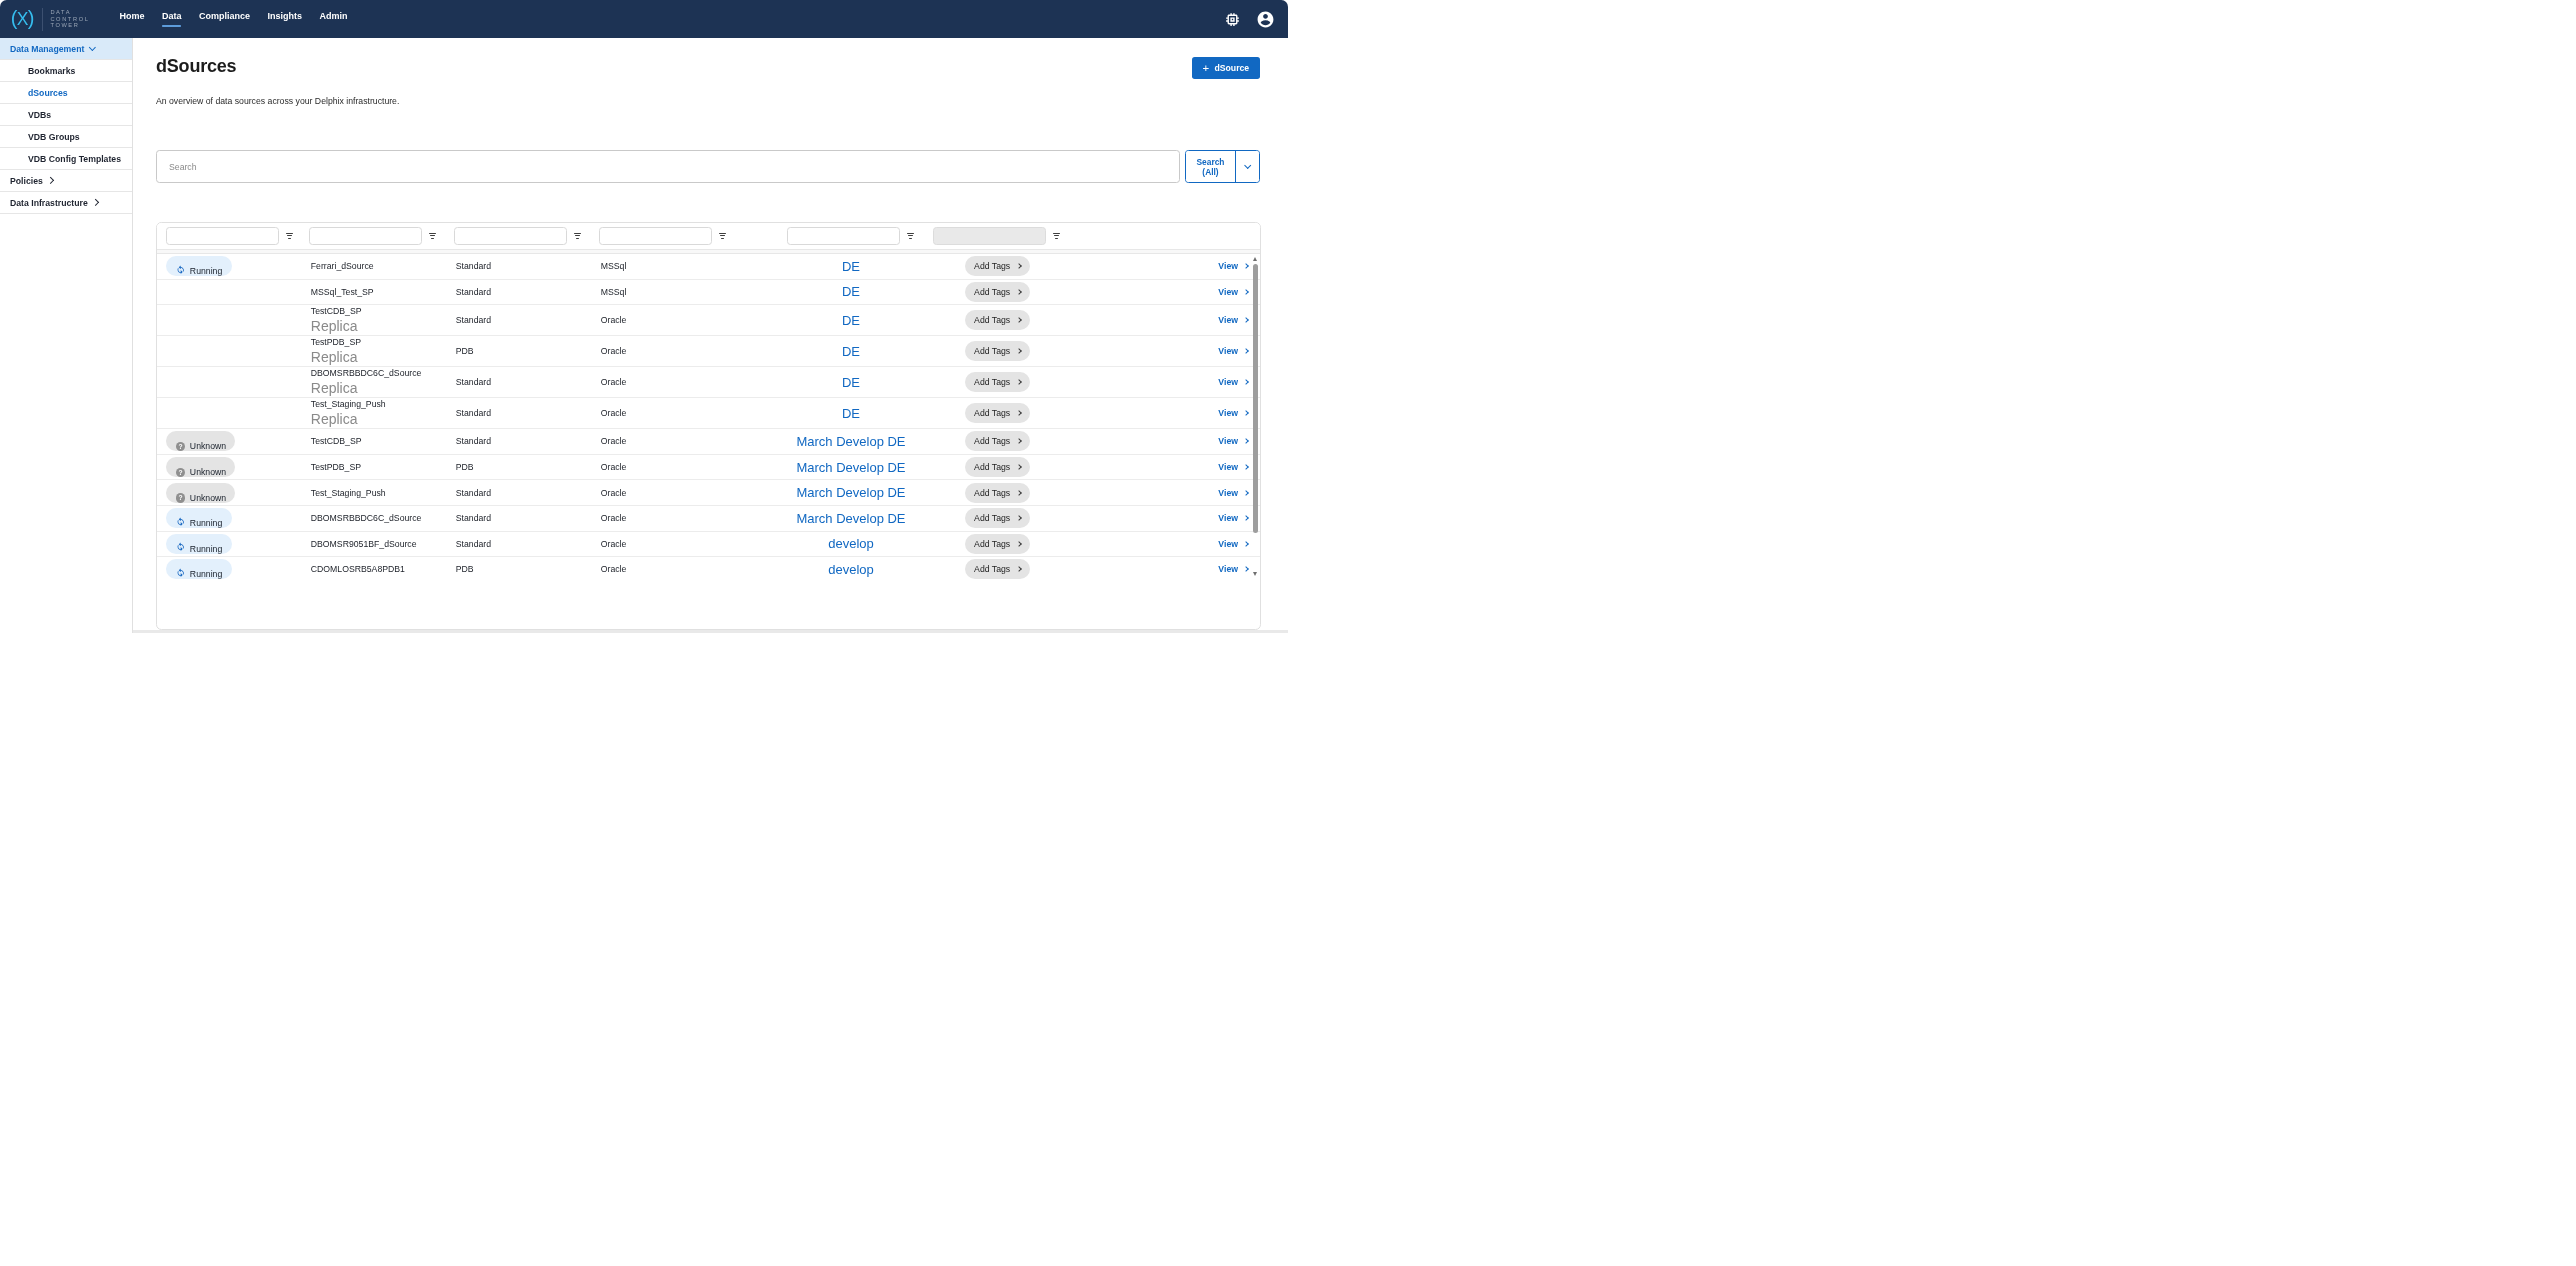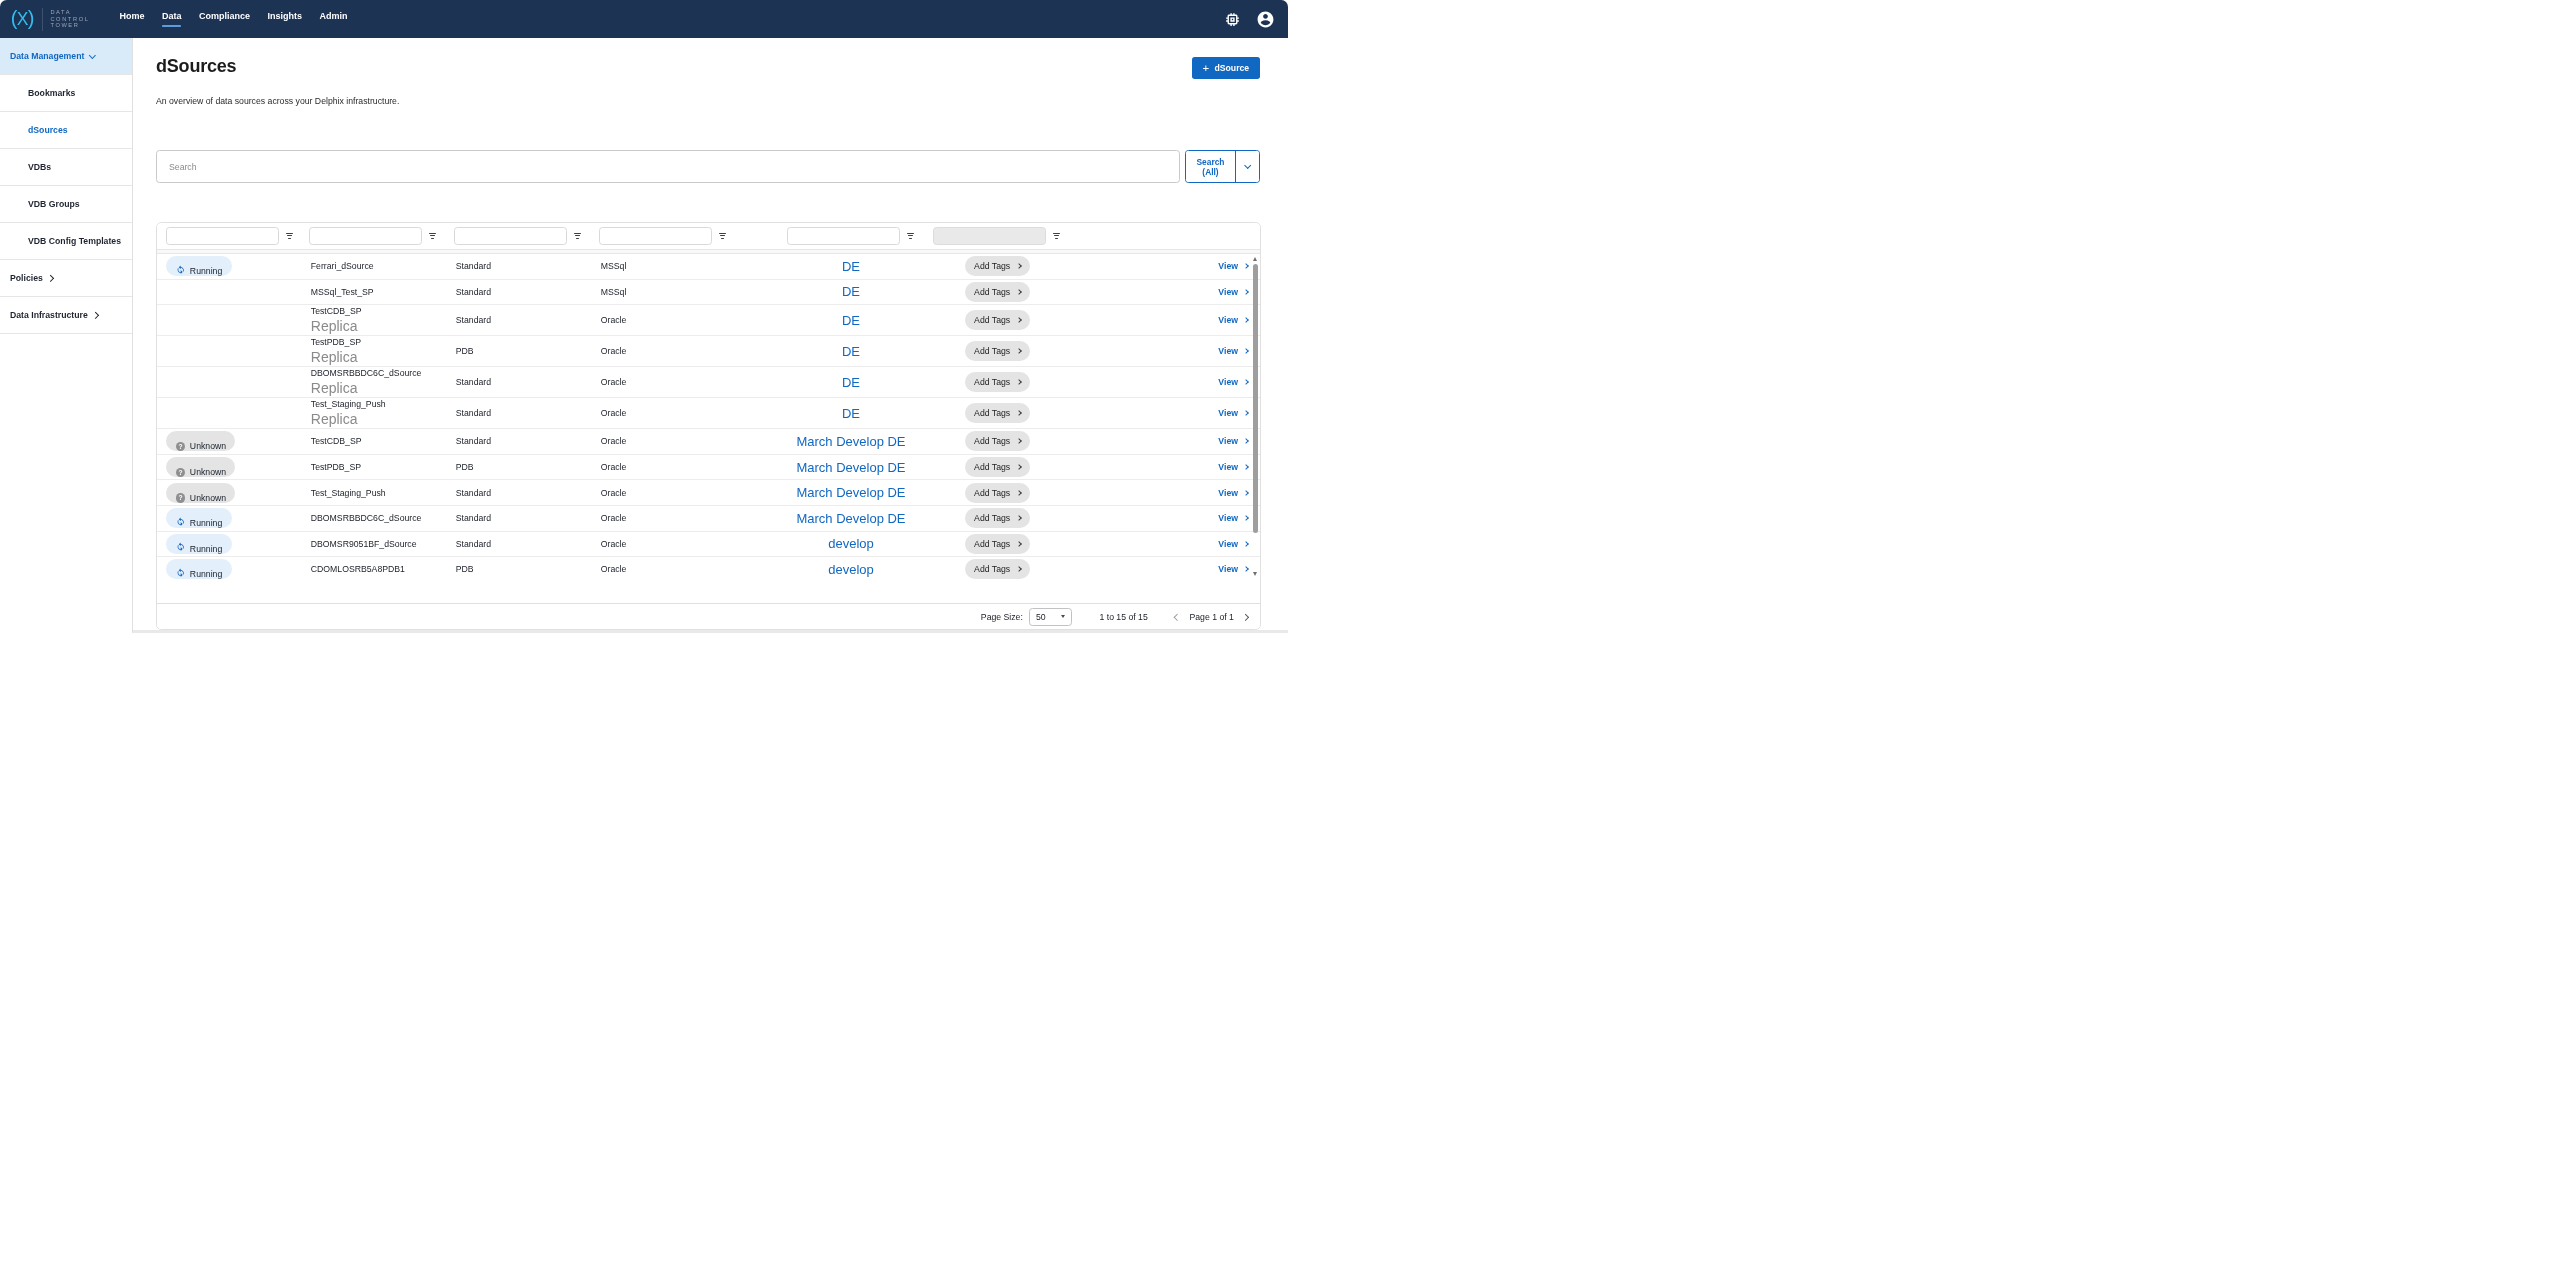--- a/index.html
+++ b/index.html
@@ -22,21 +22,21 @@
   .logo-text{color:#9AA6B6; font-size:5.7px; line-height:6.7px; letter-spacing:1.6px; font-weight:500;}
   .nav{display:flex; align-items:center; gap:17.5px; margin-left:30px;}
   .nav-item{color:#FFF; font-size:9px; font-weight:700; text-align:center; cursor:pointer;}
   .nav-item .bar{height:2px; border-radius:0.7px; margin-top:4px; background:transparent;}
   .nav-item.active .bar{background:var(--underline);}
   .top-icons{margin-left:auto; display:flex; align-items:center; gap:15px;}
   .top-icons svg{display:block;}
 
   
   .sidebar{position:absolute; left:0; top:38px; width:133px; bottom:0; background:#fff; border-right:0.7px solid var(--border);}
-  .side-item{height:37px; display:flex; align-items:center; font-size:8.7px; font-weight:700; color:#1F2430;
+  .side-item{height:22px; display:flex; align-items:center; font-size:8.7px; font-weight:700; color:#1F2430;
              border-bottom:0.7px solid #E6E6E6; padding-left:10px; cursor:pointer;}
   .side-item.parent{background:#D9EAF9; color:var(--accent);}
   .side-item.child{padding-left:28px;}
   .side-item.child.active{color:var(--accent);}
   .chev{display:inline-block; width:4.7px; height:4.7px; border-right:1.3px solid currentColor; border-bottom:1.3px solid currentColor;}
   .chev-down{transform:rotate(45deg) translate(-0.7px,-0.7px);}
   .chev-right{transform:rotate(-45deg);}
   .side-item .chev{margin-left:5.4px;}
 
   
@@ -596,28 +596,17 @@
                 </a>
               </div>
   </div>
 </div>
         <div class="vscroll">
           <span class="arr arr-up"></span>
           <div class="vthumb"></div>
           <span class="arr arr-dn"></span>
         </div>
       </div>
-      <div class="gfoot">
-        <span>Page Size:</span>
-        <div class="pselect">
-          <span class="val">50</span>
-            <span class="caret"></span>
-        </div>
-        <span class="range">1 to 15 of 15</span>
-        <span class="pg-prev"><span class="chev chev-right pg-chev" style="transform:rotate(135deg)"></span></span>
-        <span class="pagetext">Page 1 of 1</span>
-        <span class="pg-next"><span class="chev chev-right pg-chev"></span></span>
-      </div>
     </div>
     <div class="bottom-strip"></div>
   </div>
 </div>
 
 
 </body></html>

